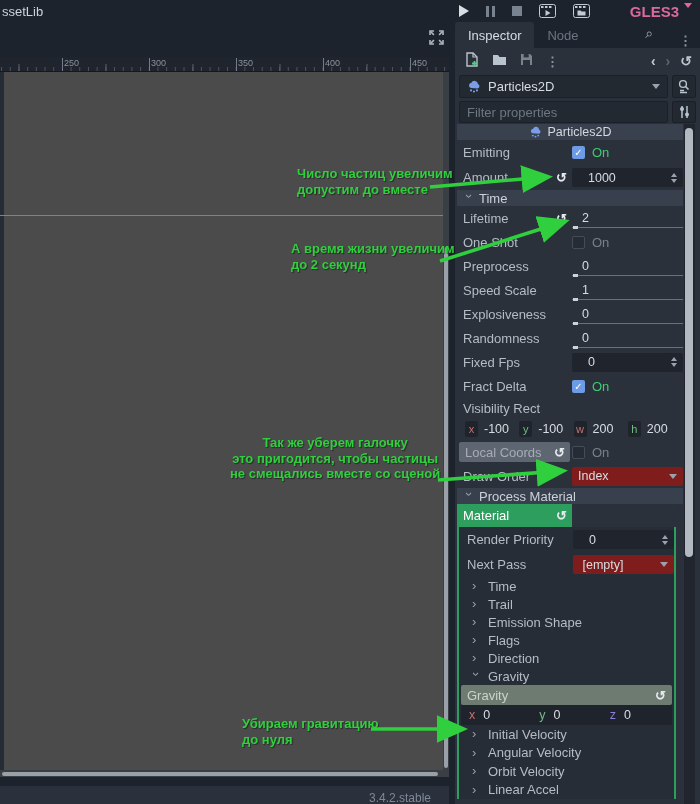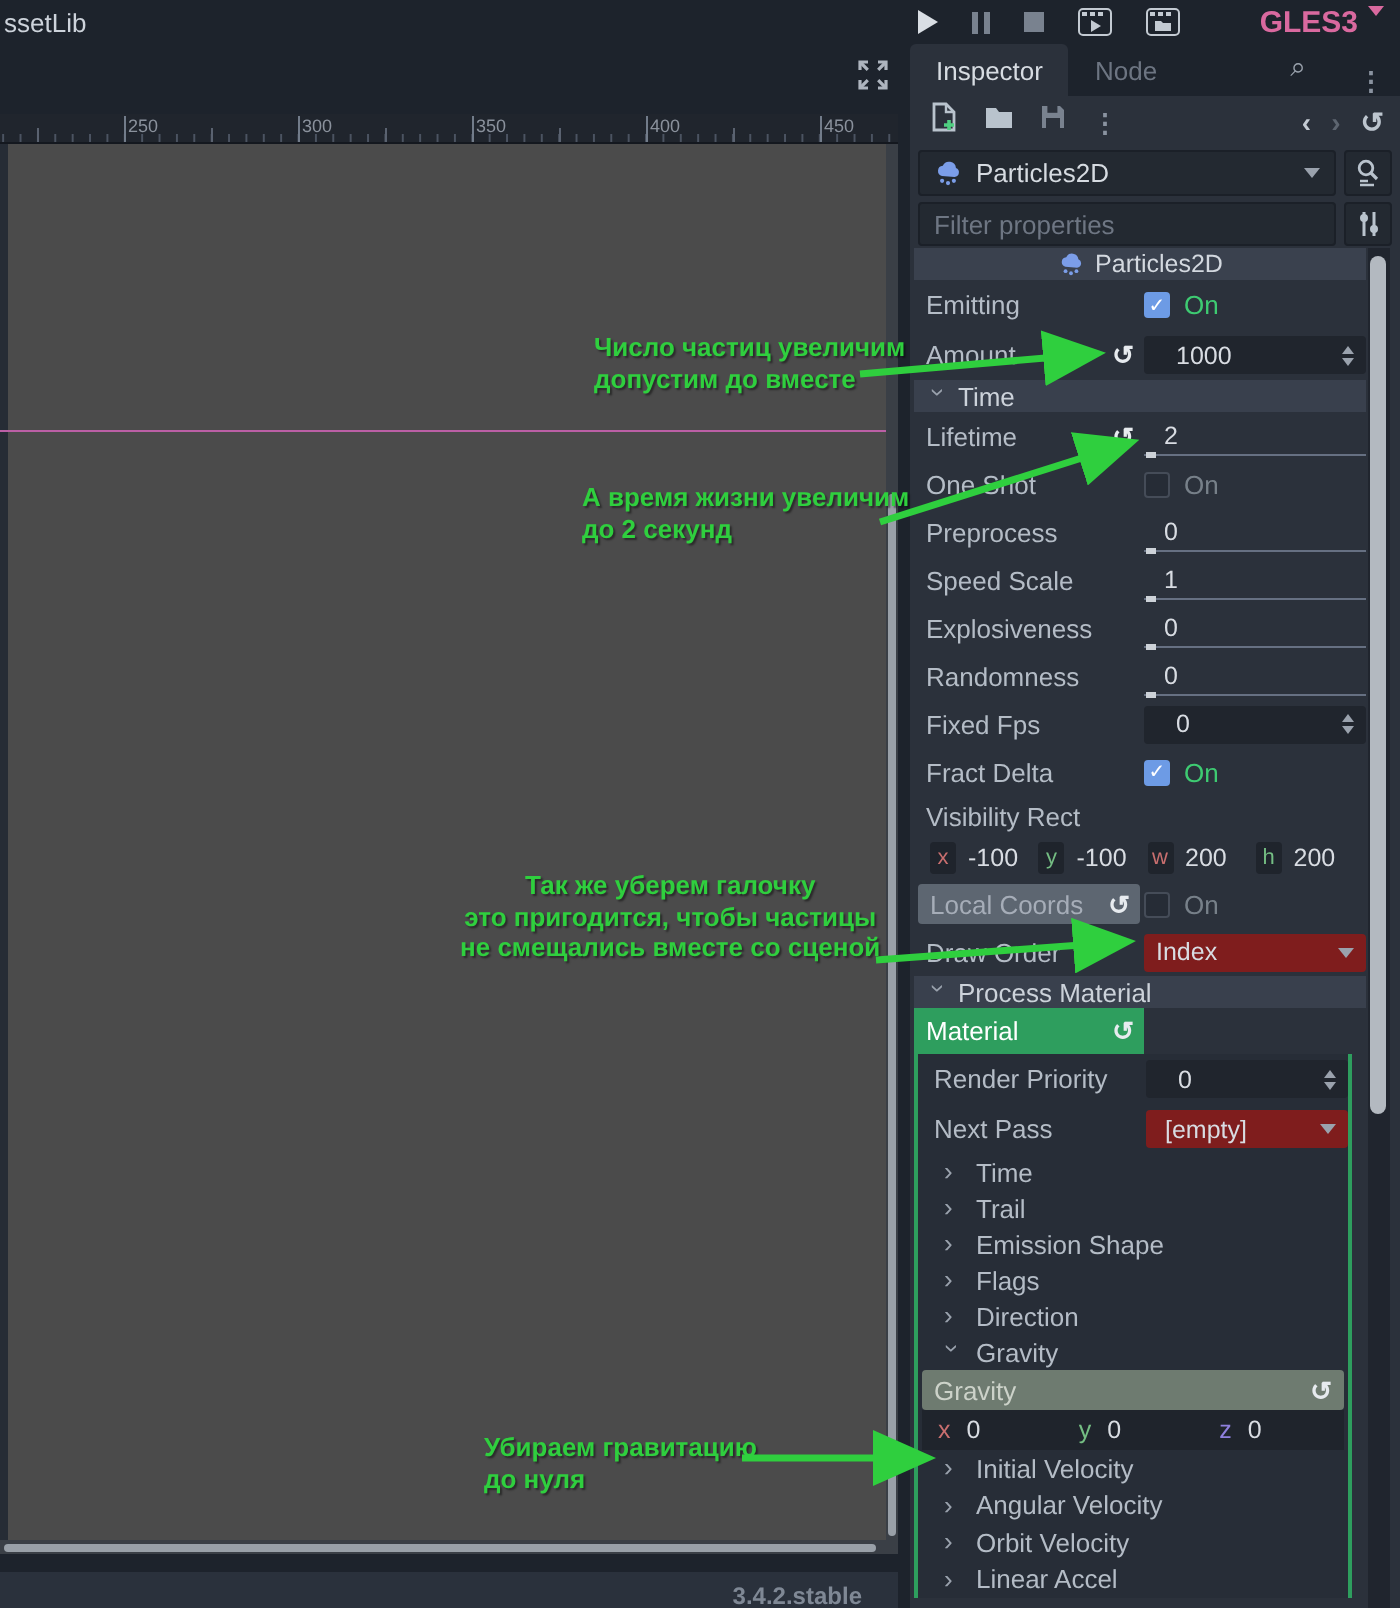--- a/index.html
+++ b/index.html
@@ -38,21 +38,21 @@
   .ruler-label { position:absolute; top:58px; font-size:9px; color:#8a919c; }
   #canvas { position:absolute; left:0; top:72px; width:449px; height:705px; background:#4b4b4b; }
   #canvas-left-strip { position:absolute; left:0; top:0; width:4px; height:705px; background:#262c35; }
   #viewport-line { position:absolute; left:0; top:143px; width:443px; height:1px; background:#bb5fa5; }
   .sb-track-v { position:absolute; right:0; top:0; width:6px; height:705px; background:#3a3f46; }
   .sb-thumb-v { position:absolute; right:1px; top:175px; width:4px; height:521px; background:#99a0a8; border-radius:2px; }
   .sb-track-h { position:absolute; left:0; bottom:0; width:443px; height:7px; background:#3a3f46; }
   .sb-thumb-h { position:absolute; left:2px; bottom:1px; width:436px; height:4px; background:#99a0a8; border-radius:2px; }
   #statusbar { position:absolute; left:0; top:786px; width:449px; height:18px; background:#2a313c;
                display:flex; justify-content:flex-end; padding-right:18px; }
-  #version { color:#7f8895; font-size:12px; margin-top:5px;font-weight:bold; }
+  #version { color:#7f8895; font-size:12px; margin-top:5px; }
 
   
   .ann { position:absolute; color:#2fcf3e; font-size:13px; font-weight:bold; line-height:15.7px;
          text-shadow:1px 1px 1px rgba(0,0,0,.45); z-index:40; white-space:nowrap; }
   #arrows { position:absolute; left:0; top:0; z-index:45; pointer-events:none; }
 
   
   #inspector { position:absolute; left:455px; top:22px; width:245px; height:782px; background:#2b313b; }
   #insp-tabs { position:absolute; left:0; top:0; width:245px; height:26px; background:#1d232c; display:flex; align-items:flex-end; }
   .tab { height:26px; display:flex; align-items:center; padding:0 13px; font-size:13px; border-radius:3px 3px 0 0; }

